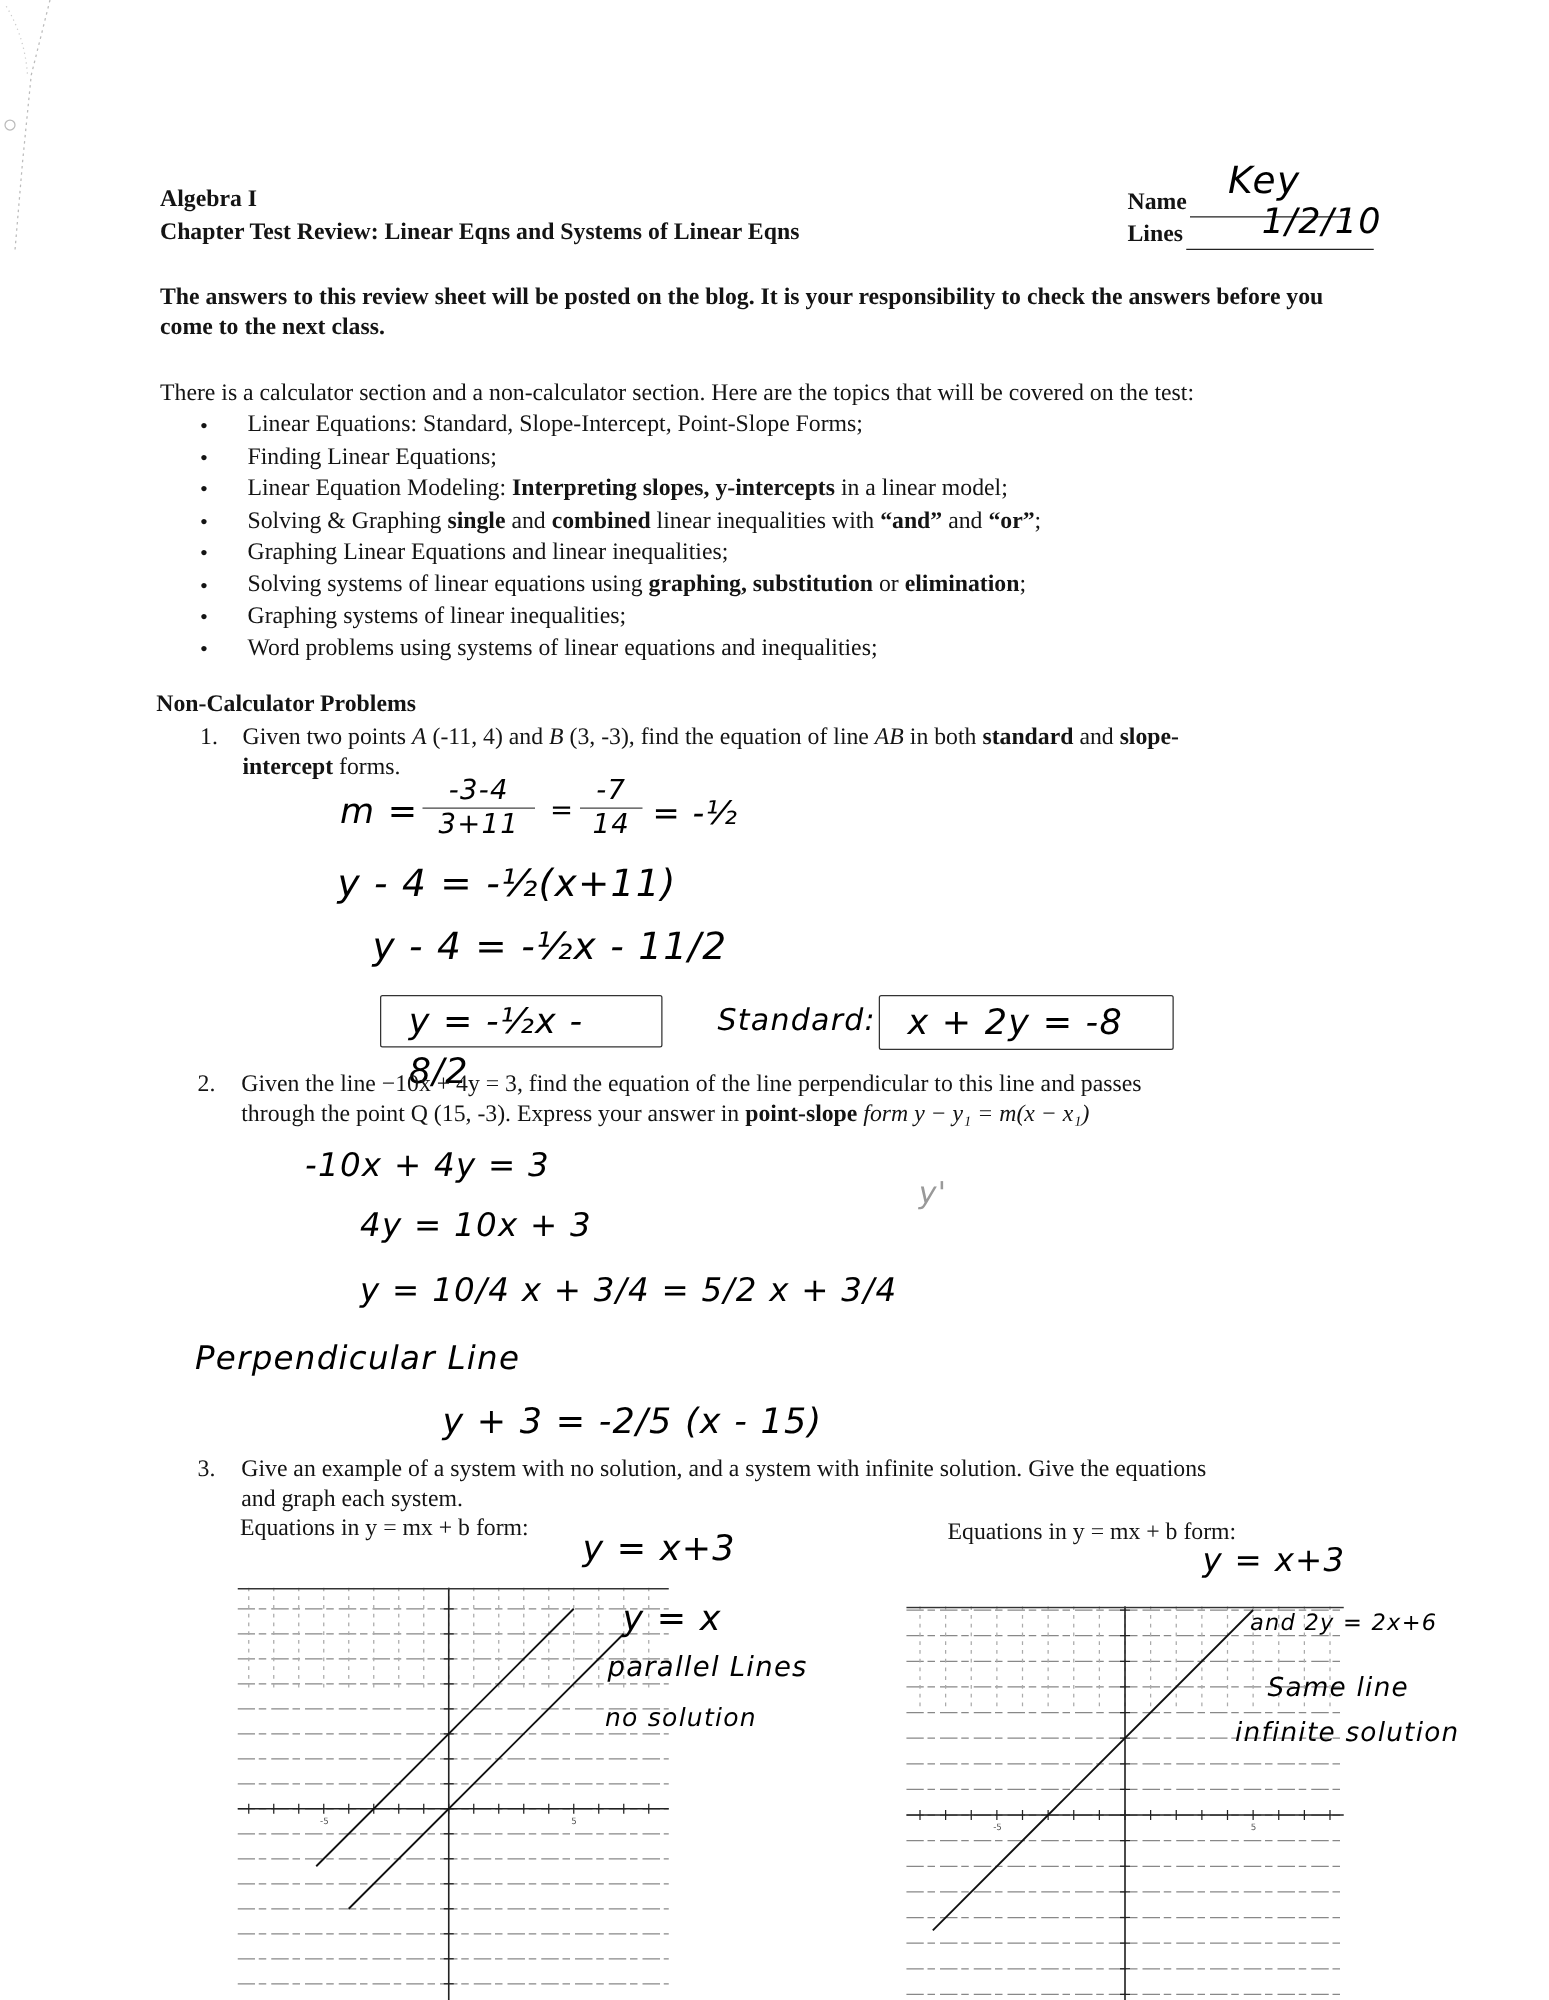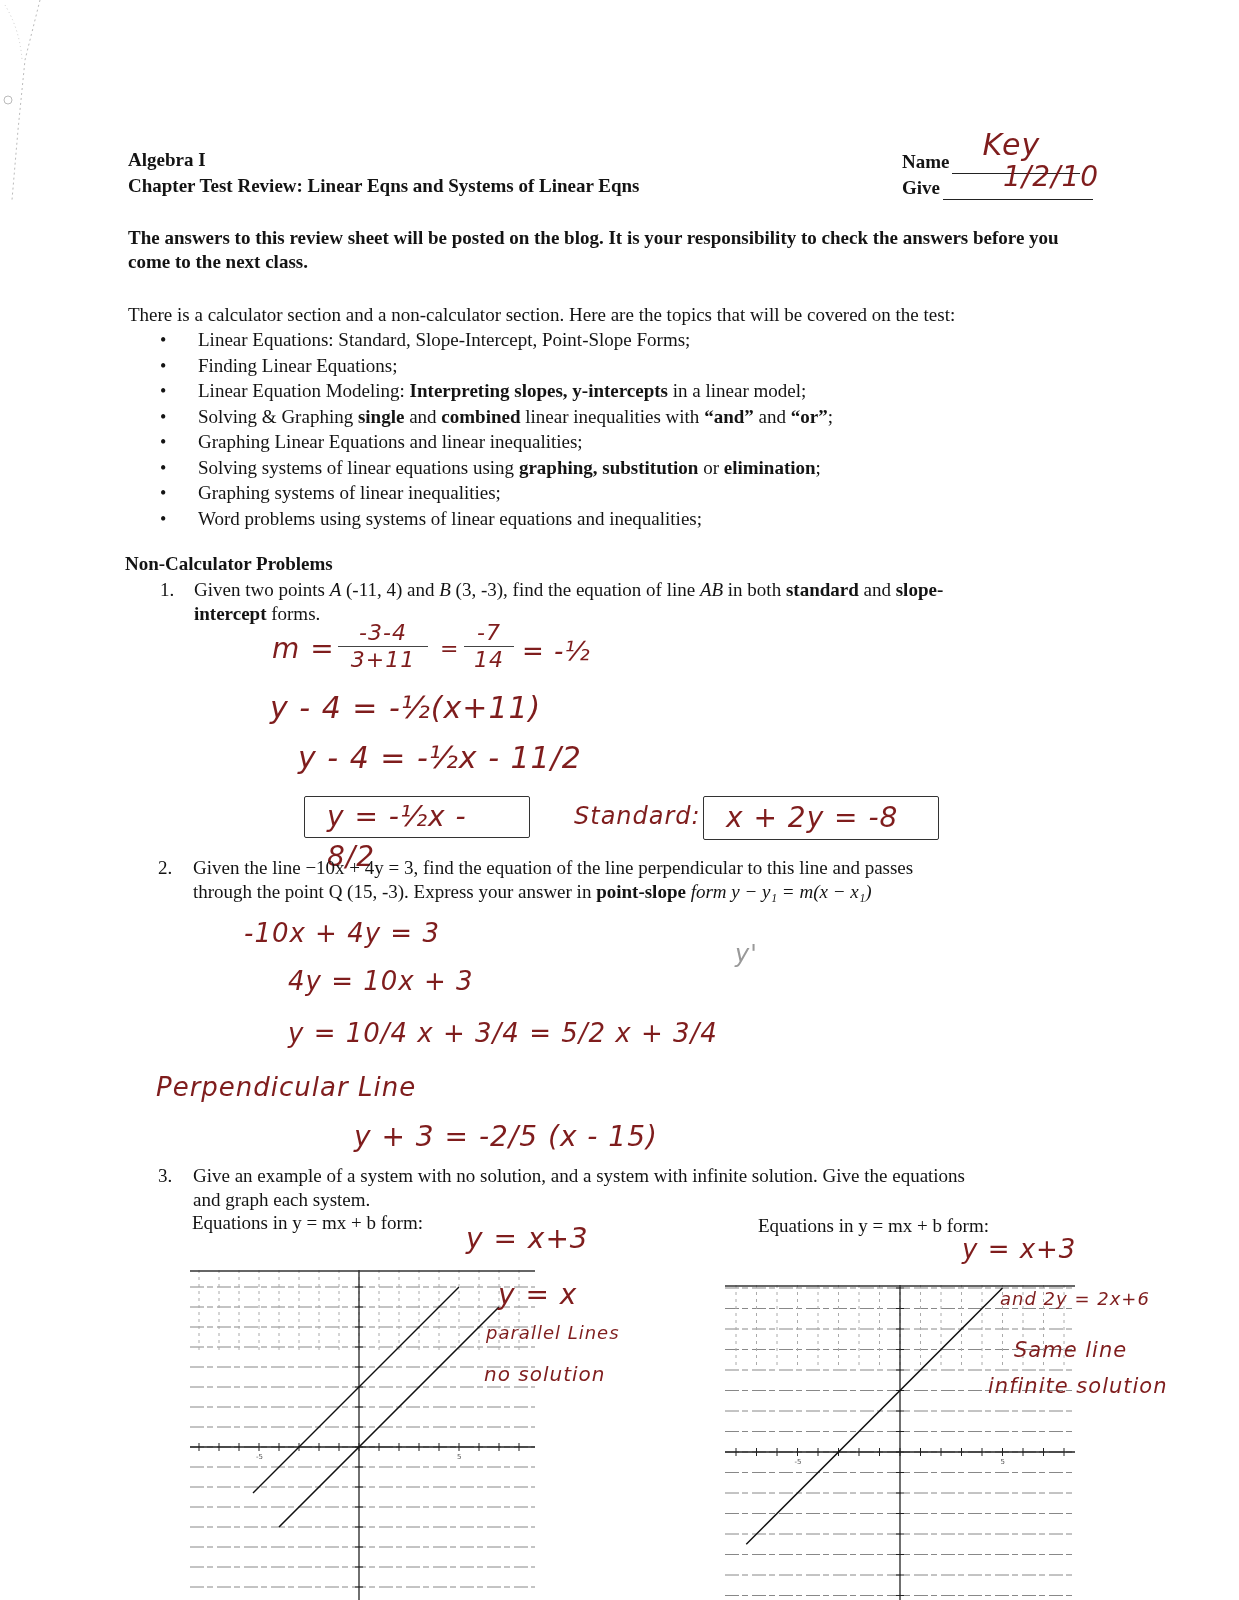--- a/index.html
+++ b/index.html
@@ -3,21 +3,21 @@
 <meta charset="utf-8">
 <style>
   html, body { margin: 0; padding: 0; }
   body {
     width: 1239px; height: 1600px; background: #ffffff; position: relative; overflow: hidden;
     font-family: "Liberation Serif", serif; color: #111;
   }
   .abs { position: absolute; }
   .print { font-family: "Liberation Serif", serif; font-size: 19px; line-height: 24px; color: #141414; }
   .bold { font-weight: bold; }
-  .hand { font-family: "DejaVu Sans", sans-serif; font-style: italic; font-weight: 300; color: #7f1d1d; letter-spacing: 1px; }
+  .hand { font-family: "DejaVu Sans", sans-serif; font-style: italic; font-weight: 300; color: #000000; letter-spacing: 1px; }
   .scan-edge { position:absolute; left:0; top:0; width:60px; height:200px; }
   .header-left { left: 128px; top: 148px; }
   .header-right { left: 920px; top: 152px; }
   .nameline { display:inline-block; width: 128px; border-bottom: 1.5px solid #222; height: 20px; vertical-align: bottom; margin-left: 3px; position: relative; }
   .intro { left: 128px; top: 226px; width: 1000px; }
   .topics-intro { left: 128px; top: 303px; width: 1100px; }
   ul.topics { position:absolute; left: 160px; top: 328px; margin:0; padding:0; list-style:none; }
   ul.topics li { position: relative; padding-left: 38px; height: 25.5px; font-size: 19px; line-height: 24px; }
   ul.topics li::before { content: "•"; position:absolute; left: 0; top: 0; font-size: 18px; }
   .section-title { left: 125px; top: 552px; font-size: 19px; font-weight: bold; }
@@ -39,21 +39,21 @@
   <div style="margin-top:2px;">Chapter Test Review:  Linear Eqns and Systems of Linear Eqns</div>
 </div>
 
 <div class="abs print bold header-right" style="left:902px; top:150px;">
   <div>
     <span>Name</span><span class="nameline">
       <span class="hand abs" style="left:30px; top:-20px; font-size:30px; font-weight:normal;">Key</span>
     </span>
   </div>
   <div style="margin-top:2px;">
-    <span>Give</span><span class="nameline" style="width:150px;">
+    <span>Lines</span><span class="nameline" style="width:150px;">
       <span class="hand abs" style="left:60px; top:-14px; font-size:28px; font-weight:normal;">1/2/10</span>
     </span>
   </div>
 </div>
 
 <div class="abs print bold intro" style="width:965px; line-height:24px;">The answers to this review sheet will be posted on the blog.  It is your responsibility to check the answers before you come to the next class.</div>
 
 <div class="abs print topics-intro">There is a calculator section and a non-calculator section.  Here are the topics that will be covered on the test:</div>
 <ul class="topics print" id="topics-list">
     <li><span>Linear Equations:  Standard, Slope-Intercept, Point-Slope Forms;</span></li>
@@ -186,21 +186,21 @@
       <line x1="165" y1="277" x2="173" y2="277" stroke="#222" stroke-width="1"></line>
       <line x1="165" y1="297" x2="173" y2="297" stroke="#222" stroke-width="1"></line>
       <line x1="165" y1="317" x2="173" y2="317" stroke="#222" stroke-width="1"></line>
       <text x="66" y="189" font-size="7" fill="#555">-5</text>
       <text x="267" y="189" font-size="7" fill="#555">5</text>
       <line x1="63" y1="223" x2="269" y2="17" stroke="#111" stroke-width="1.5"></line>
       <line x1="89" y1="257" x2="309" y2="37" stroke="#111" stroke-width="1.5"></line>
     </svg>
   <div class="abs hand" style="left:466px; top:1222px; font-size:28px;">y = x+3</div>
   <div class="abs hand" style="left:498px; top:1278px; font-size:28px;">y = x</div>
-  <div class="abs hand" style="left:486px; top:1322px; font-size:18px;">parallel Lines</div>
+  <div class="abs hand" style="left:486px; top:1322px; font-size:22px;">parallel Lines</div>
   <div class="abs hand" style="left:484px; top:1362px; font-size:20px;">no solution</div>
 
   <svg class="abs" style="left:725px; top:1285px;" width="360" height="315" viewBox="0 0 360 315" id="graph-right">
       <line x1="0" y1="3" x2="350" y2="3" stroke="#888" stroke-width="1" stroke-dasharray="14 3 6 4"></line>
       <line x1="0" y1="23.5" x2="350" y2="23.5" stroke="#888" stroke-width="1" stroke-dasharray="14 3 6 4"></line>
       <line x1="0" y1="44" x2="350" y2="44" stroke="#888" stroke-width="1" stroke-dasharray="14 3 6 4"></line>
       <line x1="0" y1="64.5" x2="350" y2="64.5" stroke="#888" stroke-width="1" stroke-dasharray="14 3 6 4"></line>
       <line x1="0" y1="85" x2="350" y2="85" stroke="#888" stroke-width="1" stroke-dasharray="14 3 6 4"></line>
       <line x1="0" y1="105.5" x2="350" y2="105.5" stroke="#888" stroke-width="1" stroke-dasharray="14 3 6 4"></line>
       <line x1="0" y1="126" x2="350" y2="126" stroke="#888" stroke-width="1" stroke-dasharray="14 3 6 4"></line>

